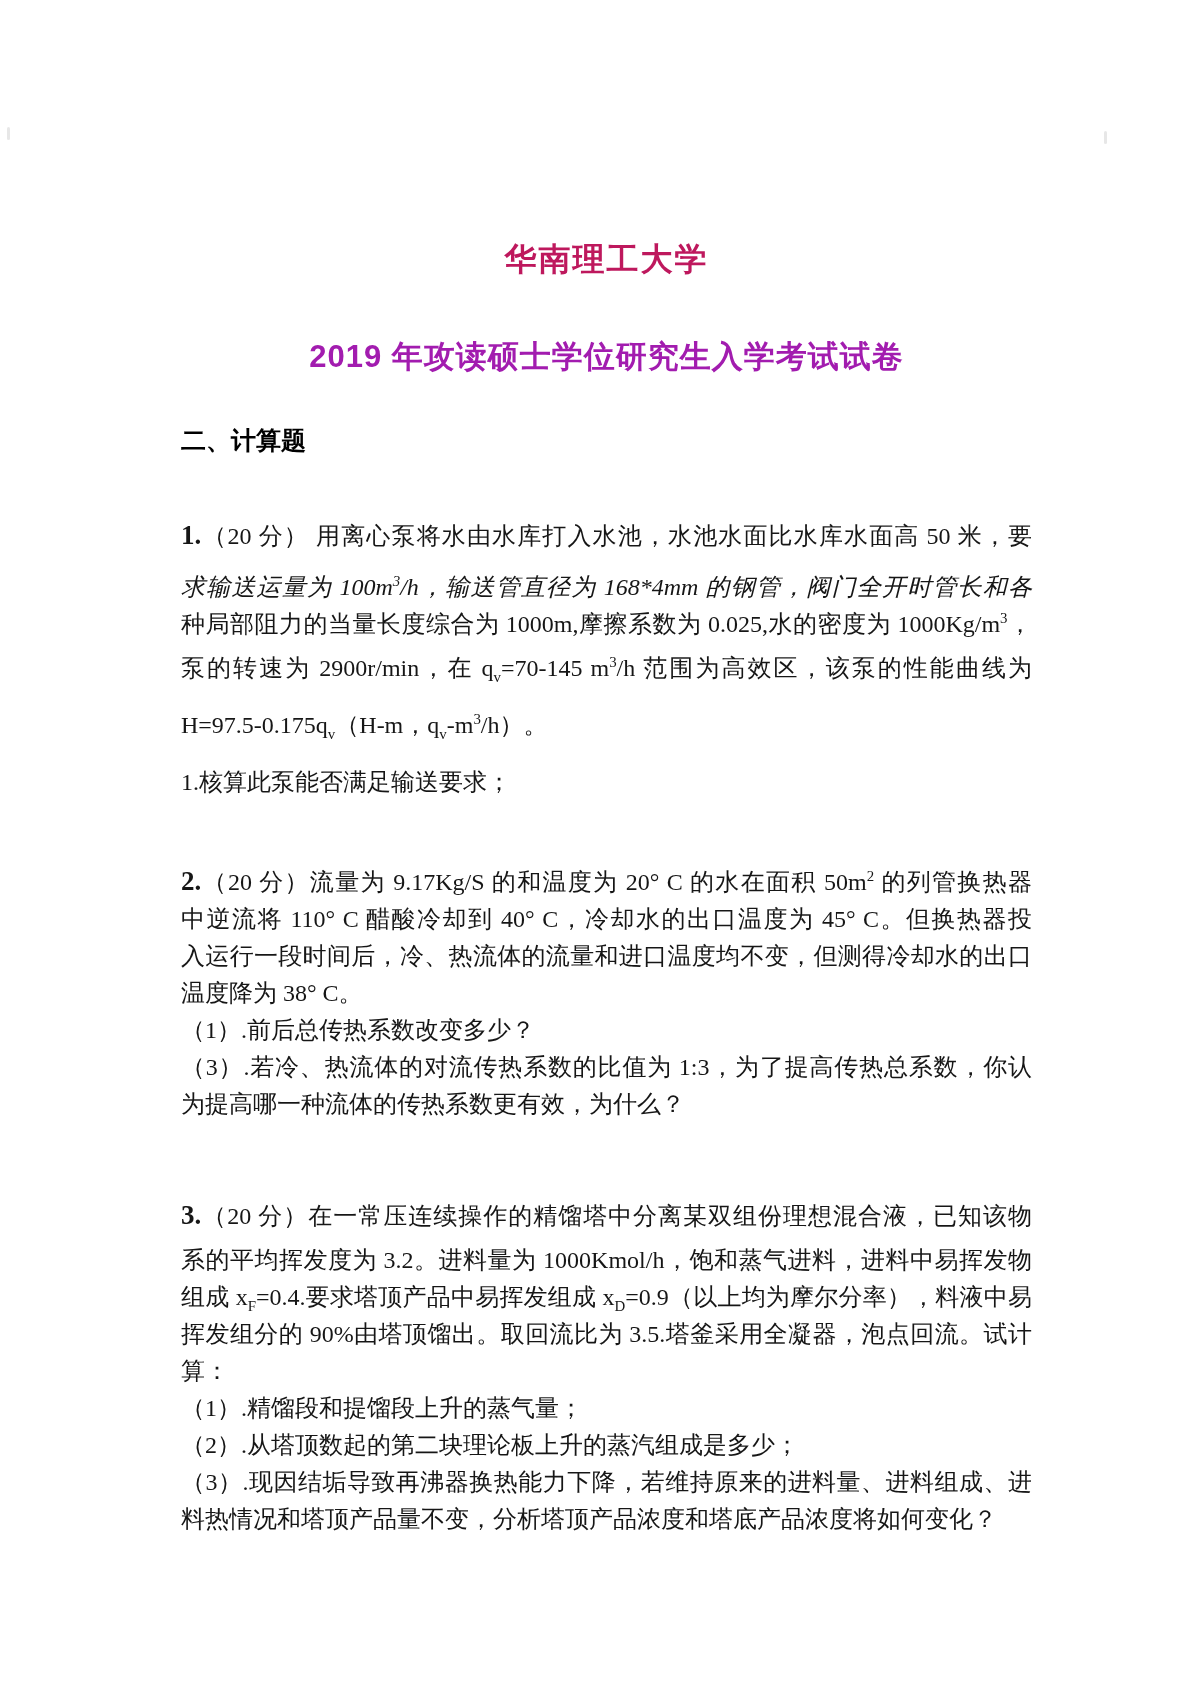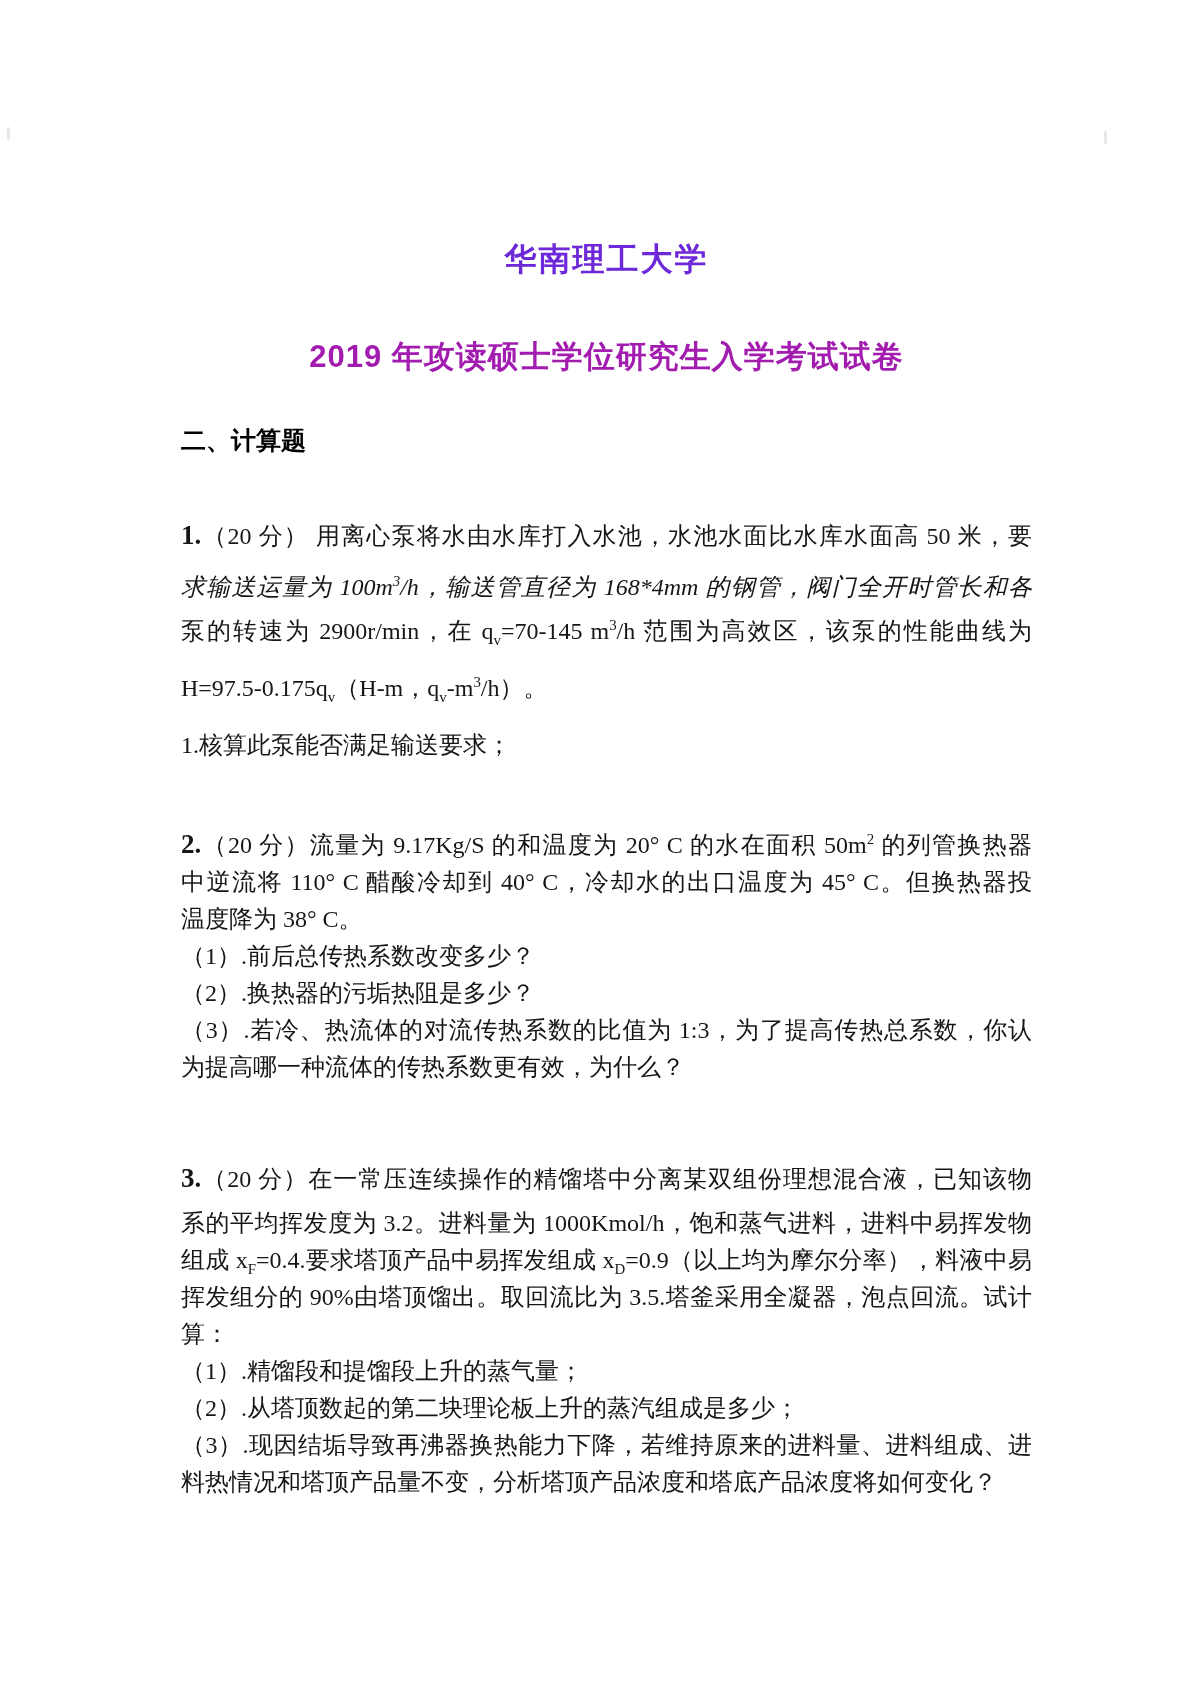--- a/index.html
+++ b/index.html
@@ -20,21 +20,21 @@
     padding: 0 158px 0 181px;
   }
   .title {
     margin: 0;
     padding-top: 238px;
     text-align: center;
     font-family: "Liberation Sans", sans-serif;
     font-weight: 700;
     font-size: 32px;
     letter-spacing: 2px;
-    color: #6d28d9;
+    color: #be185d;
   }
   .subtitle {
     margin: 0;
     padding-top: 54px;
     text-align: center;
     font-family: "Liberation Sans", sans-serif;
     font-weight: 700;
     font-size: 31px;
     letter-spacing: 1px;
     color: #a21caf;
@@ -95,31 +95,32 @@
   <div class="scan-artifact a2"></div>
 
   <div class="content">
     <h1 class="title">华南理工大学</h1>
     <h2 class="subtitle">2019 年攻读硕士学位研究生入学考试试卷</h2>
     <h3 class="section-heading">二、计算题</h3>
 
     <div class="problem problem-1">
       <div class="line fill"><b>1.</b>（20 分）  用离心泵将水由水库打入水池，水池水面比水库水面高 50 米，要</div>
       <div class="line fill sp-sm">求输送运量为 100m<sup>3</sup>/h，输送管直径为 168*4mm 的钢管，阀门全开时管长和各</div>
+      <div class="line fill">种局部阻力的当量长度综合为 1000m,摩擦系数为 0.025,水的密度为 1000Kg/m<sup>3</sup>，</div>
       <div class="line fill sp-xs">泵的转速为 2900r/min，在 q<sub>v</sub>=70-145 m<sup>3</sup>/h 范围为高效区，该泵的性能曲线为</div>
       <div class="line formula-line">H=97.5-0.175q<sub>v</sub>（H-m，q<sub>v</sub>-m<sup>3</sup>/h）。</div>
       <div class="line">1.核算此泵能否满足输送要求；</div>
     </div>
 
     <div class="problem problem-2">
       <div class="line fill"><b>2.</b>（20 分）流量为 9.17Kg/S 的和温度为 20° C 的水在面积 50m<sup>2</sup> 的列管换热器</div>
       <div class="line fill">中逆流将 110° C 醋酸冷却到 40° C，冷却水的出口温度为 45° C。但换热器投</div>
+      <div class="line fill">入运行一段时间后，冷、热流体的流量和进口温度均不变，但测得冷却水的出口</div>
       <div class="line">温度降为 38° C。</div>
       <div class="line">（1）.前后总传热系数改变多少？</div>
-      <div class="line">（2）.换热器的污垢热阻是多少？</div>
       <div class="line fill">（3）.若冷、热流体的对流传热系数的比值为 1:3，为了提高传热总系数，你认</div>
       <div class="line">为提高哪一种流体的传热系数更有效，为什么？</div>
     </div>
 
     <div class="problem problem-3">
       <div class="line fill"><b>3.</b>（20 分）在一常压连续操作的精馏塔中分离某双组份理想混合液，已知该物</div>
       <div class="line fill sp-xs">系的平均挥发度为 3.2。进料量为 1000Kmol/h，饱和蒸气进料，进料中易挥发物</div>
       <div class="line fill">组成 x<sub>F</sub>=0.4.要求塔顶产品中易挥发组成 x<sub>D</sub>=0.9（以上均为摩尔分率），料液中易</div>
       <div class="line fill">挥发组分的 90%由塔顶馏出。取回流比为 3.5.塔釜采用全凝器，泡点回流。试计</div>
       <div class="line">算：</div>

